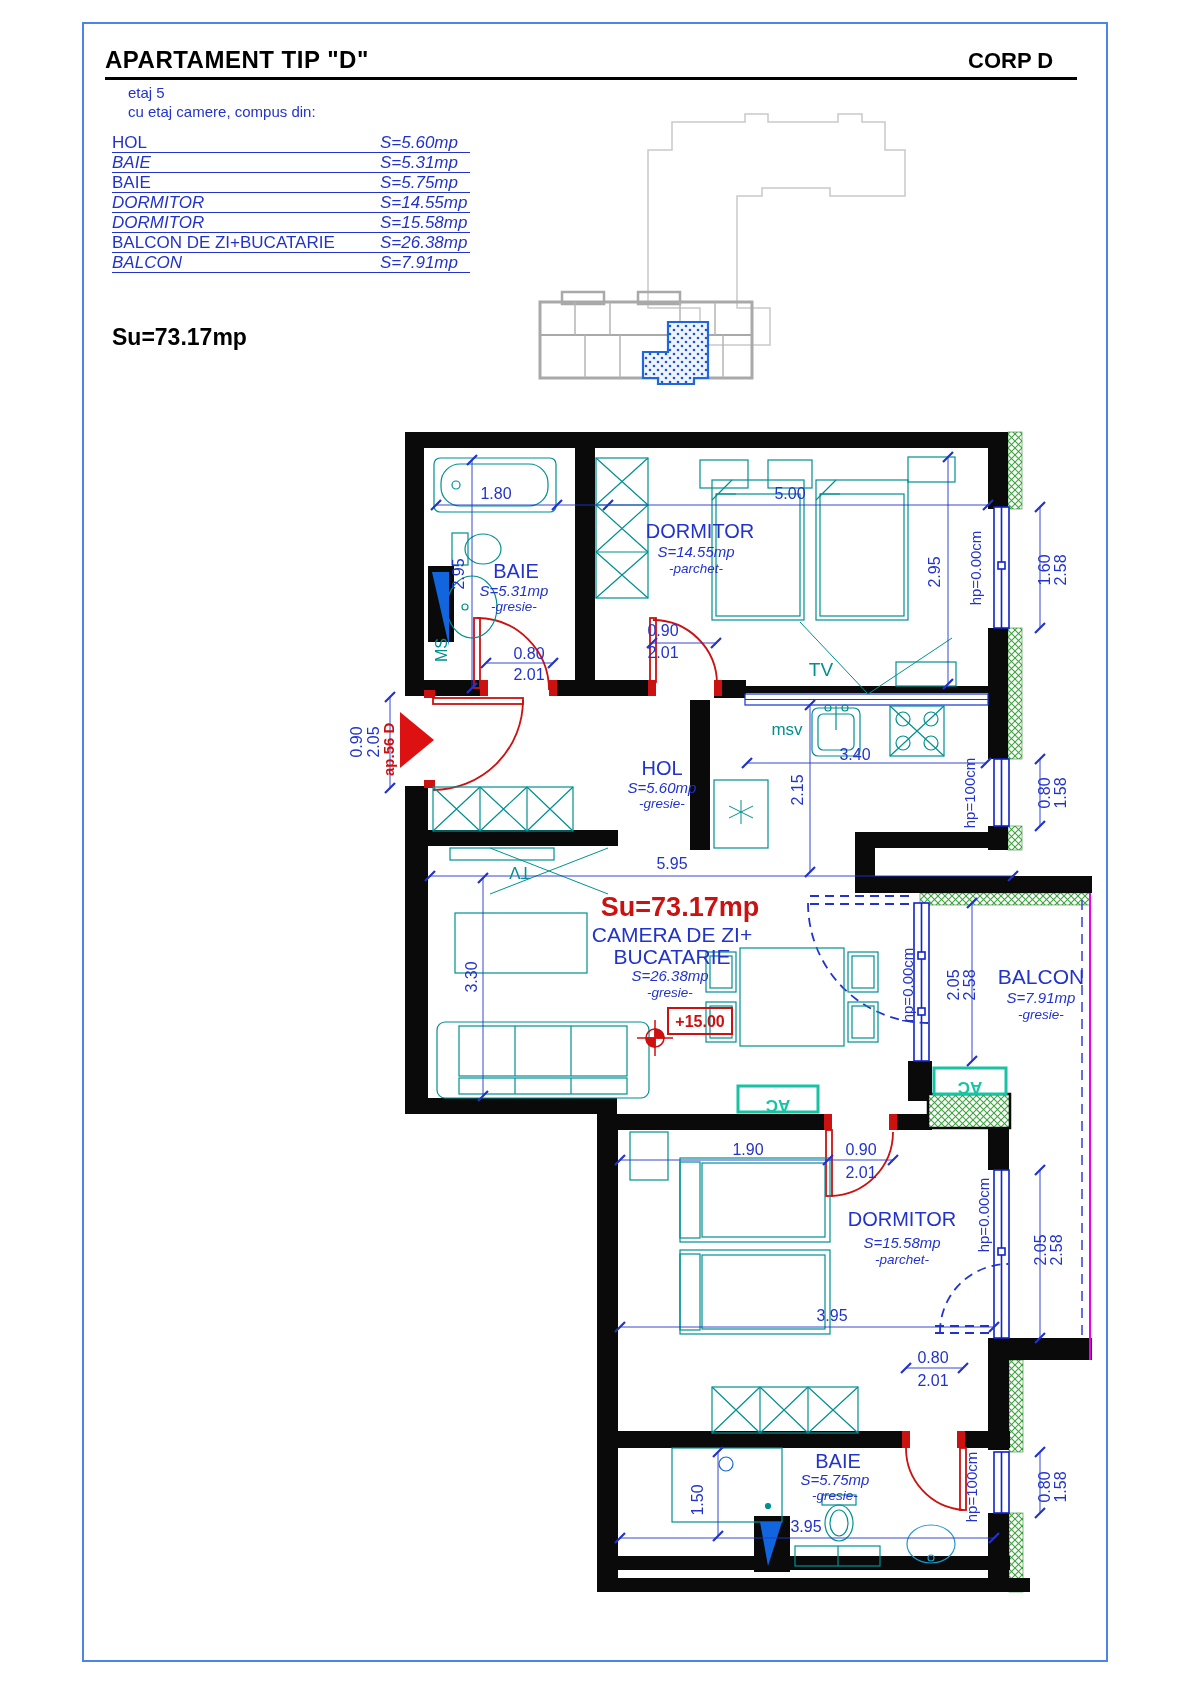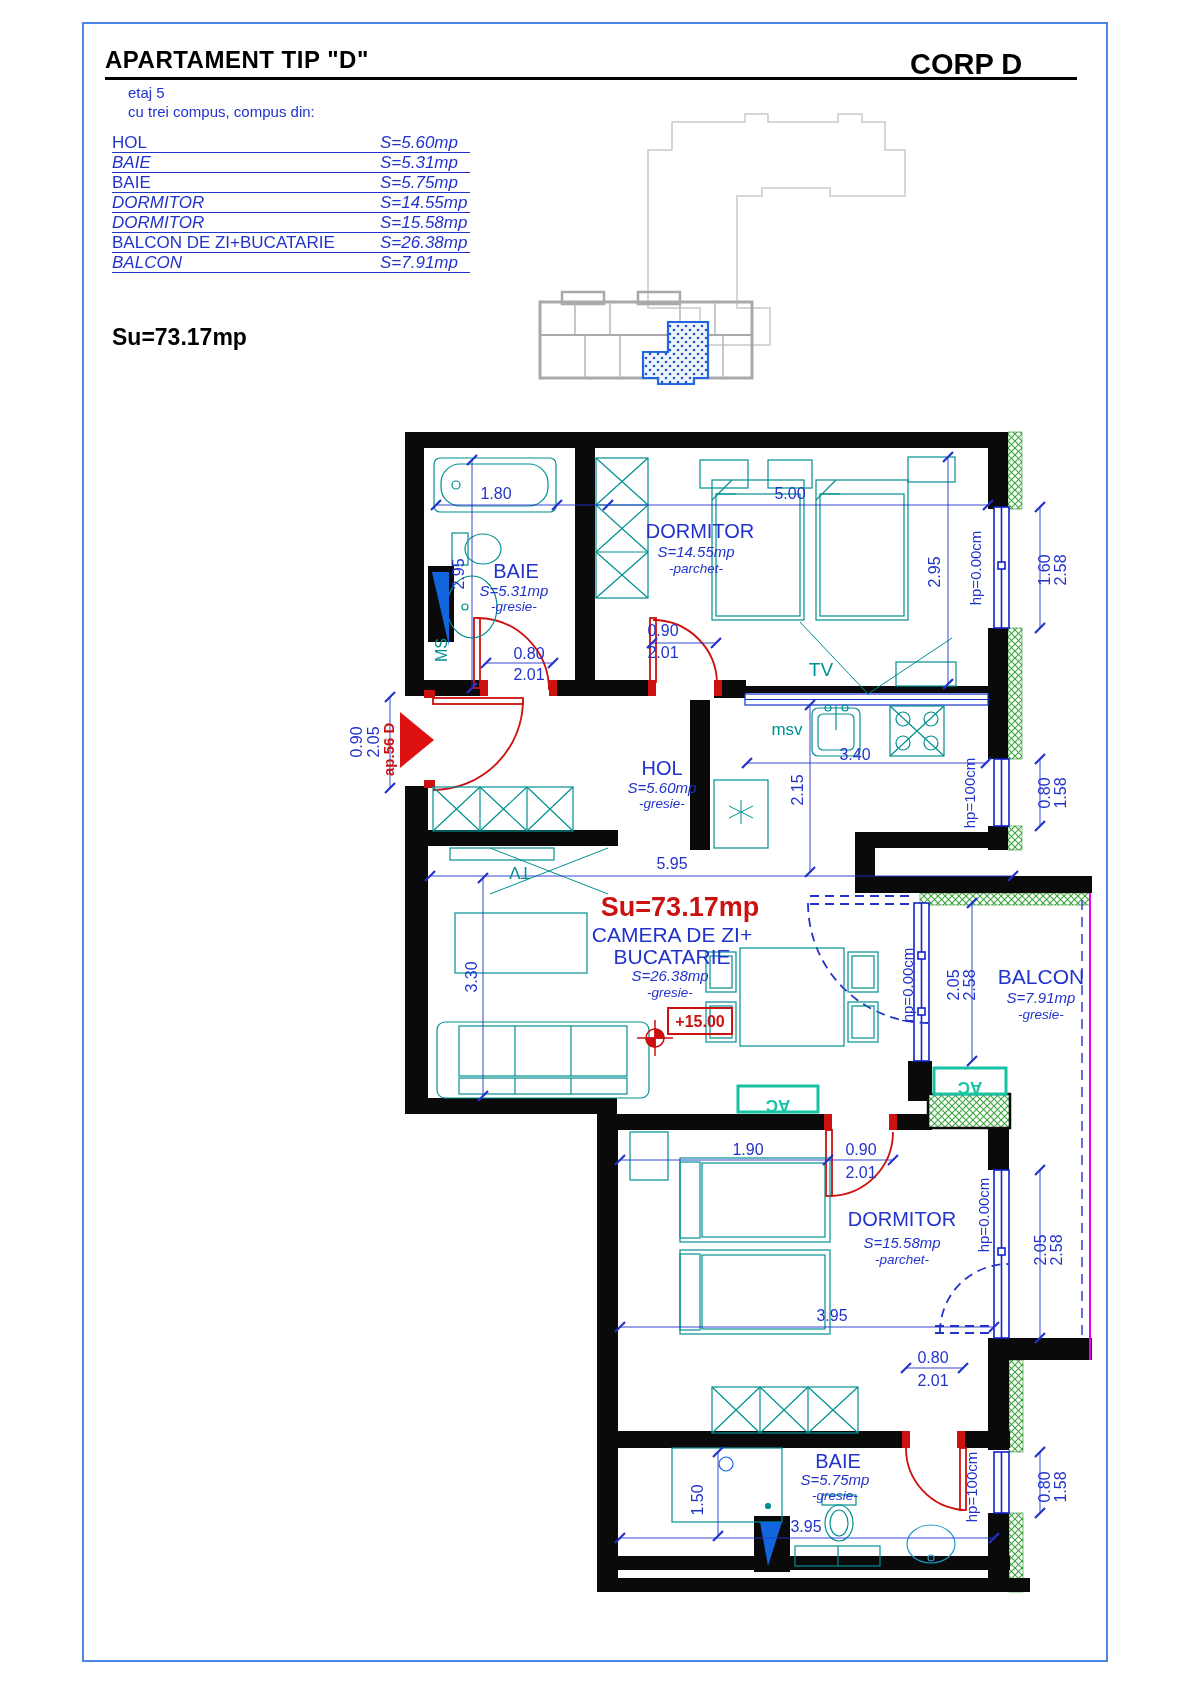--- a/index.html
+++ b/index.html
@@ -2,21 +2,21 @@
 <html><head>
 <meta charset="utf-8">
 <style>
   html,body{margin:0;padding:0;background:#fff;}
   .page{position:relative;width:1190px;height:1684px;background:#fff;
         font-family:"Liberation Sans",sans-serif;overflow:hidden;}
   .frame{position:absolute;left:82px;top:22px;width:1022px;height:1636px;
          border:2px solid #4a86e8;}
   .title{position:absolute;left:105px;top:46px;font-size:24px;font-weight:bold;
          color:#000;letter-spacing:.5px;}
-  .corp{position:absolute;left:910px;top:48px;font-size:29px;font-weight:bold;color:#000;}
+  .corp{position:absolute;left:968px;top:48px;font-size:22px;font-weight:bold;color:#000;}
   .title-rule{position:absolute;left:105px;top:77px;width:972px;height:3px;background:#000;}
   .sub{position:absolute;left:128px;color:#2233cc;font-size:15px;}
   .sub1{top:84px}.sub2{top:103px}
   .rooms-list{position:absolute;left:112px;top:133px;width:358px;color:#2233cc;font-size:17px;}
   .lrow{position:relative;height:19px;border-bottom:1.5px solid #2233cc;}
   .lrow .nm{position:absolute;left:0;top:0;white-space:nowrap;}
   .lrow .ar{position:absolute;left:268px;top:0;font-style:italic;white-space:nowrap;}
   .lrow.it .nm{font-style:italic;}
   .total{position:absolute;left:112px;top:324px;font-size:23px;font-weight:bold;color:#000;}
   svg{position:absolute;left:0;top:0;}
@@ -33,21 +33,21 @@
 </head>
 <body>
 
 <div class="page">
   <div class="frame"></div>
 
   <div class="title">APARTAMENT TIP "D"</div>
   <div class="corp">CORP D</div>
   <div class="title-rule"></div>
   <div class="sub sub1">etaj 5</div>
-  <div class="sub sub2">cu trei compus, compus din:</div>
+  <div class="sub sub2">cu etaj camere, compus din:</div>
 
   <div class="rooms-list">
     <div class="lrow">
         <span class="nm">HOL</span>
         <span class="ar">S=5.60mp</span>
       </div>
     <div class="lrow it">
         <span class="nm">BAIE</span>
         <span class="ar">S=5.31mp</span>
       </div>

